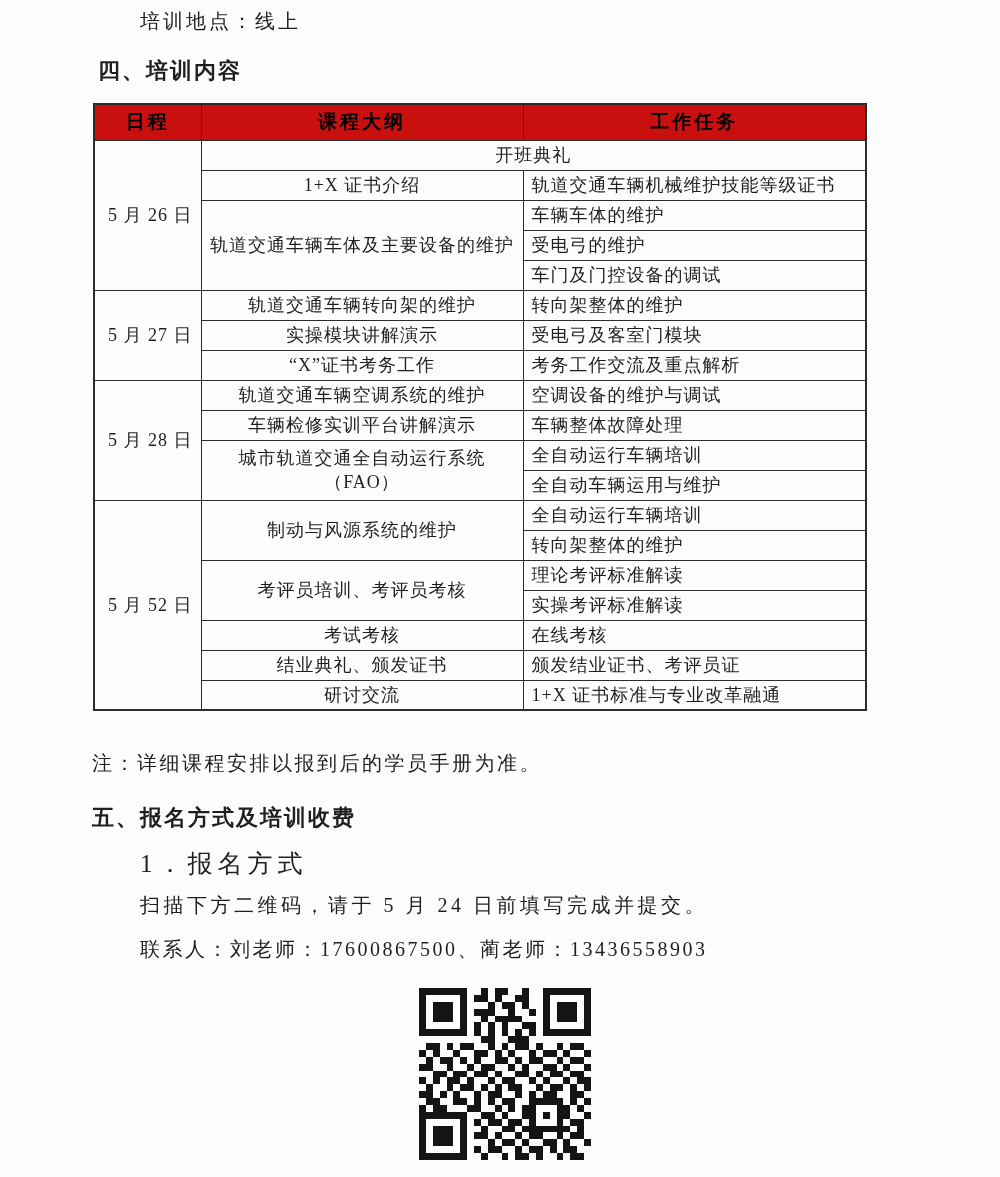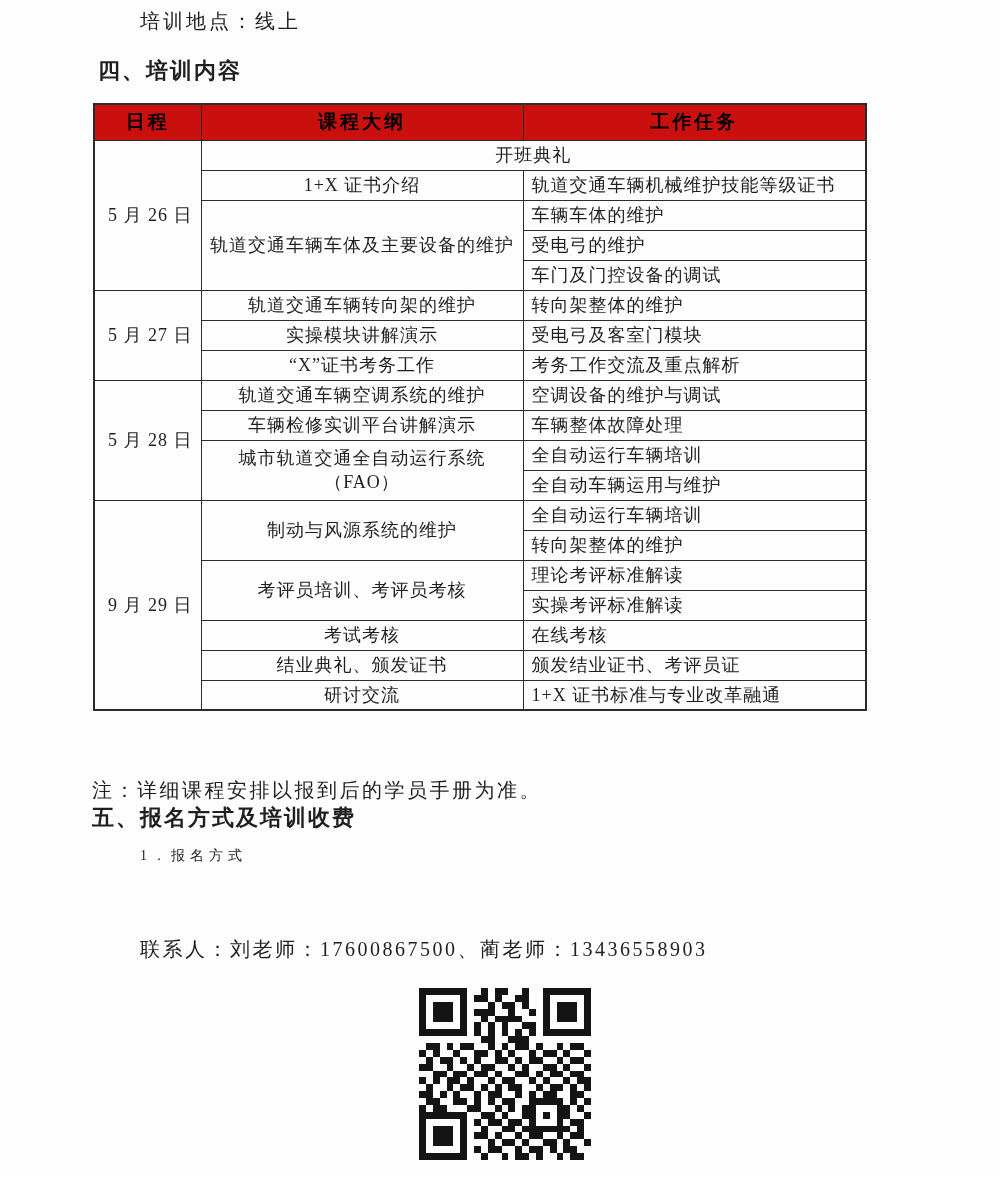--- a/index.html
+++ b/index.html
@@ -11,22 +11,22 @@
     font-family:"Liberation Serif","DejaVu Serif",serif;
   }
   .page { position:relative; width:883px; height:1177px; }
 
   .t-line { position:absolute; white-space:nowrap; }
 
   .location-line { left:140px; top:8px;  font-size:20px; letter-spacing:3px; }
   .section-title { font-size:22px; font-weight:bold; letter-spacing:2px; }
   .section-4 { left:98px; top:56px; }
   .section-5 { left:92px; top:803px; }
-  .note-line    { left:92px;  top:777px; font-size:20px; letter-spacing:2.5px; }
-  .item1-line   { left:140px; top:847px; font-size:14px; letter-spacing:5px; }
+  .note-line    { left:92px;  top:750px; font-size:20px; letter-spacing:2.5px; }
+  .item1-line   { left:140px; top:847px; font-size:25px; letter-spacing:5px; }
   .scan-line    { left:140px; top:892px; font-size:20px; letter-spacing:3.5px; }
   .contact-line { left:140px; top:936px; font-size:20px; letter-spacing:2.5px; }
 
   table.schedule {
     position:absolute; left:93px; top:103px;
     width:772px; border-collapse:collapse; table-layout:fixed;
     border:2px solid var(--line);
   }
   table.schedule col.c1 { width:107px; }
   table.schedule col.c2 { width:322px; }
@@ -116,21 +116,21 @@
       </tr>
       <tr>
         <td class="center" rowspan="2">城市轨道交通全自动运行系统（FAO）</td>
         <td class="left">全自动运行车辆培训</td>
       </tr>
       <tr>
         <td class="left">全自动车辆运用与维护</td>
       </tr>
 
       <tr>
-        <td class="date" rowspan="7">9 月 29 日</td>
+        <td class="date" rowspan="7">5 月 52 日</td>
         <td class="center" rowspan="2">制动与风源系统的维护</td>
         <td class="left">全自动运行车辆培训</td>
       </tr>
       <tr>
         <td class="left">转向架整体的维护</td>
       </tr>
       <tr>
         <td class="center" rowspan="2">考评员培训、考评员考核</td>
         <td class="left">理论考评标准解读</td>
       </tr>
@@ -151,20 +151,21 @@
       </tr>
     </tbody>
   </table>
 
   <div class="t-line note-line">注：详细课程安排以报到后的学员手册为准。</div>
 
   <div class="t-line section-title section-5">五、报名方式及培训收费</div>
 
   <div class="t-line item1-line">1．报名方式</div>
 
+  <div class="t-line scan-line">扫描下方二维码，请于 5 月 24 日前填写完成并提交。</div>
 
   <div class="t-line contact-line">联系人：刘老师：17600867500、蔺老师：13436558903</div>
 
   <div class="qr-wrap">
       <svg viewBox="0 0 25 25" width="172" height="172" shape-rendering="crispEdges">
         <path d="M0 0h1v1h-1zM1 0h1v1h-1zM2 0h1v1h-1zM3 0h1v1h-1zM4 0h1v1h-1zM5 0h1v1h-1zM6 0h1v1h-1zM9 0h1v1h-1zM11 0h1v1h-1zM12 0h1v1h-1zM15 0h1v1h-1zM18 0h1v1h-1zM19 0h1v1h-1zM20 0h1v1h-1zM21 0h1v1h-1zM22 0h1v1h-1zM23 0h1v1h-1zM24 0h1v1h-1zM0 1h1v1h-1zM6 1h1v1h-1zM8 1h1v1h-1zM9 1h1v1h-1zM11 1h1v1h-1zM14 1h1v1h-1zM15 1h1v1h-1zM18 1h1v1h-1zM24 1h1v1h-1zM0 2h1v1h-1zM2 2h1v1h-1zM3 2h1v1h-1zM4 2h1v1h-1zM6 2h1v1h-1zM10 2h1v1h-1zM12 2h1v1h-1zM13 2h1v1h-1zM15 2h1v1h-1zM18 2h1v1h-1zM20 2h1v1h-1zM21 2h1v1h-1zM22 2h1v1h-1zM24 2h1v1h-1zM0 3h1v1h-1zM2 3h1v1h-1zM3 3h1v1h-1zM4 3h1v1h-1zM6 3h1v1h-1zM8 3h1v1h-1zM9 3h1v1h-1zM10 3h1v1h-1zM13 3h1v1h-1zM16 3h1v1h-1zM18 3h1v1h-1zM20 3h1v1h-1zM21 3h1v1h-1zM22 3h1v1h-1zM24 3h1v1h-1zM0 4h1v1h-1zM2 4h1v1h-1zM3 4h1v1h-1zM4 4h1v1h-1zM6 4h1v1h-1zM9 4h1v1h-1zM11 4h1v1h-1zM12 4h1v1h-1zM13 4h1v1h-1zM14 4h1v1h-1zM18 4h1v1h-1zM20 4h1v1h-1zM21 4h1v1h-1zM22 4h1v1h-1zM24 4h1v1h-1zM0 5h1v1h-1zM6 5h1v1h-1zM8 5h1v1h-1zM10 5h1v1h-1zM12 5h1v1h-1zM15 5h1v1h-1zM16 5h1v1h-1zM18 5h1v1h-1zM24 5h1v1h-1zM0 6h1v1h-1zM1 6h1v1h-1zM2 6h1v1h-1zM3 6h1v1h-1zM4 6h1v1h-1zM5 6h1v1h-1zM6 6h1v1h-1zM8 6h1v1h-1zM10 6h1v1h-1zM12 6h1v1h-1zM14 6h1v1h-1zM16 6h1v1h-1zM18 6h1v1h-1zM19 6h1v1h-1zM20 6h1v1h-1zM21 6h1v1h-1zM22 6h1v1h-1zM23 6h1v1h-1zM24 6h1v1h-1zM9 7h1v1h-1zM10 7h1v1h-1zM13 7h1v1h-1zM14 7h1v1h-1zM15 7h1v1h-1zM1 8h1v1h-1zM2 8h1v1h-1zM4 8h1v1h-1zM6 8h1v1h-1zM7 8h1v1h-1zM10 8h1v1h-1zM12 8h1v1h-1zM14 8h1v1h-1zM15 8h1v1h-1zM17 8h1v1h-1zM20 8h1v1h-1zM22 8h1v1h-1zM23 8h1v1h-1zM0 9h1v1h-1zM2 9h1v1h-1zM5 9h1v1h-1zM8 9h1v1h-1zM9 9h1v1h-1zM11 9h1v1h-1zM13 9h1v1h-1zM16 9h1v1h-1zM18 9h1v1h-1zM19 9h1v1h-1zM21 9h1v1h-1zM24 9h1v1h-1zM1 10h1v1h-1zM3 10h1v1h-1zM4 10h1v1h-1zM6 10h1v1h-1zM8 10h1v1h-1zM11 10h1v1h-1zM12 10h1v1h-1zM14 10h1v1h-1zM16 10h1v1h-1zM17 10h1v1h-1zM20 10h1v1h-1zM22 10h1v1h-1zM23 10h1v1h-1zM0 11h1v1h-1zM1 11h1v1h-1zM4 11h1v1h-1zM7 11h1v1h-1zM9 11h1v1h-1zM10 11h1v1h-1zM13 11h1v1h-1zM15 11h1v1h-1zM18 11h1v1h-1zM19 11h1v1h-1zM21 11h1v1h-1zM24 11h1v1h-1zM2 12h1v1h-1zM3 12h1v1h-1zM5 12h1v1h-1zM6 12h1v1h-1zM8 12h1v1h-1zM9 12h1v1h-1zM11 12h1v1h-1zM14 12h1v1h-1zM15 12h1v1h-1zM17 12h1v1h-1zM19 12h1v1h-1zM20 12h1v1h-1zM22 12h1v1h-1zM23 12h1v1h-1zM0 13h1v1h-1zM2 13h1v1h-1zM4 13h1v1h-1zM5 13h1v1h-1zM7 13h1v1h-1zM10 13h1v1h-1zM12 13h1v1h-1zM13 13h1v1h-1zM16 13h1v1h-1zM18 13h1v1h-1zM21 13h1v1h-1zM23 13h1v1h-1zM24 13h1v1h-1zM1 14h1v1h-1zM4 14h1v1h-1zM6 14h1v1h-1zM7 14h1v1h-1zM9 14h1v1h-1zM11 14h1v1h-1zM13 14h1v1h-1zM14 14h1v1h-1zM17 14h1v1h-1zM19 14h1v1h-1zM20 14h1v1h-1zM22 14h1v1h-1zM24 14h1v1h-1zM0 15h1v1h-1zM1 15h1v1h-1zM3 15h1v1h-1zM5 15h1v1h-1zM8 15h1v1h-1zM10 15h1v1h-1zM11 15h1v1h-1zM14 15h1v1h-1zM16 15h1v1h-1zM18 15h1v1h-1zM19 15h1v1h-1zM22 15h1v1h-1zM23 15h1v1h-1zM1 16h1v1h-1zM2 16h1v1h-1zM5 16h1v1h-1zM6 16h1v1h-1zM8 16h1v1h-1zM10 16h1v1h-1zM12 16h1v1h-1zM13 16h1v1h-1zM16 16h1v1h-1zM17 16h1v1h-1zM18 16h1v1h-1zM19 16h1v1h-1zM20 16h1v1h-1zM22 16h1v1h-1zM24 16h1v1h-1zM0 17h1v1h-1zM2 17h1v1h-1zM3 17h1v1h-1zM7 17h1v1h-1zM8 17h1v1h-1zM11 17h1v1h-1zM13 17h1v1h-1zM15 17h1v1h-1zM16 17h1v1h-1zM20 17h1v1h-1zM21 17h1v1h-1zM23 17h1v1h-1zM0 18h1v1h-1zM1 18h1v1h-1zM2 18h1v1h-1zM3 18h1v1h-1zM4 18h1v1h-1zM5 18h1v1h-1zM6 18h1v1h-1zM9 18h1v1h-1zM10 18h1v1h-1zM12 18h1v1h-1zM15 18h1v1h-1zM16 18h1v1h-1zM18 18h1v1h-1zM20 18h1v1h-1zM21 18h1v1h-1zM24 18h1v1h-1zM0 19h1v1h-1zM6 19h1v1h-1zM8 19h1v1h-1zM10 19h1v1h-1zM11 19h1v1h-1zM13 19h1v1h-1zM14 19h1v1h-1zM16 19h1v1h-1zM20 19h1v1h-1zM22 19h1v1h-1zM23 19h1v1h-1zM0 20h1v1h-1zM2 20h1v1h-1zM3 20h1v1h-1zM4 20h1v1h-1zM6 20h1v1h-1zM9 20h1v1h-1zM12 20h1v1h-1zM13 20h1v1h-1zM15 20h1v1h-1zM16 20h1v1h-1zM17 20h1v1h-1zM18 20h1v1h-1zM19 20h1v1h-1zM20 20h1v1h-1zM21 20h1v1h-1zM23 20h1v1h-1zM0 21h1v1h-1zM2 21h1v1h-1zM3 21h1v1h-1zM4 21h1v1h-1zM6 21h1v1h-1zM8 21h1v1h-1zM9 21h1v1h-1zM11 21h1v1h-1zM14 21h1v1h-1zM16 21h1v1h-1zM17 21h1v1h-1zM20 21h1v1h-1zM22 21h1v1h-1zM23 21h1v1h-1zM0 22h1v1h-1zM2 22h1v1h-1zM3 22h1v1h-1zM4 22h1v1h-1zM6 22h1v1h-1zM10 22h1v1h-1zM12 22h1v1h-1zM13 22h1v1h-1zM15 22h1v1h-1zM18 22h1v1h-1zM19 22h1v1h-1zM21 22h1v1h-1zM24 22h1v1h-1zM0 23h1v1h-1zM6 23h1v1h-1zM8 23h1v1h-1zM10 23h1v1h-1zM11 23h1v1h-1zM14 23h1v1h-1zM16 23h1v1h-1zM17 23h1v1h-1zM19 23h1v1h-1zM21 23h1v1h-1zM22 23h1v1h-1zM0 24h1v1h-1zM1 24h1v1h-1zM2 24h1v1h-1zM3 24h1v1h-1zM4 24h1v1h-1zM5 24h1v1h-1zM6 24h1v1h-1zM9 24h1v1h-1zM12 24h1v1h-1zM14 24h1v1h-1zM15 24h1v1h-1zM17 24h1v1h-1zM20 24h1v1h-1zM22 24h1v1h-1zM23 24h1v1h-1z" fill="#141414"></path>
       </svg>
     </div>
 
 </div>

